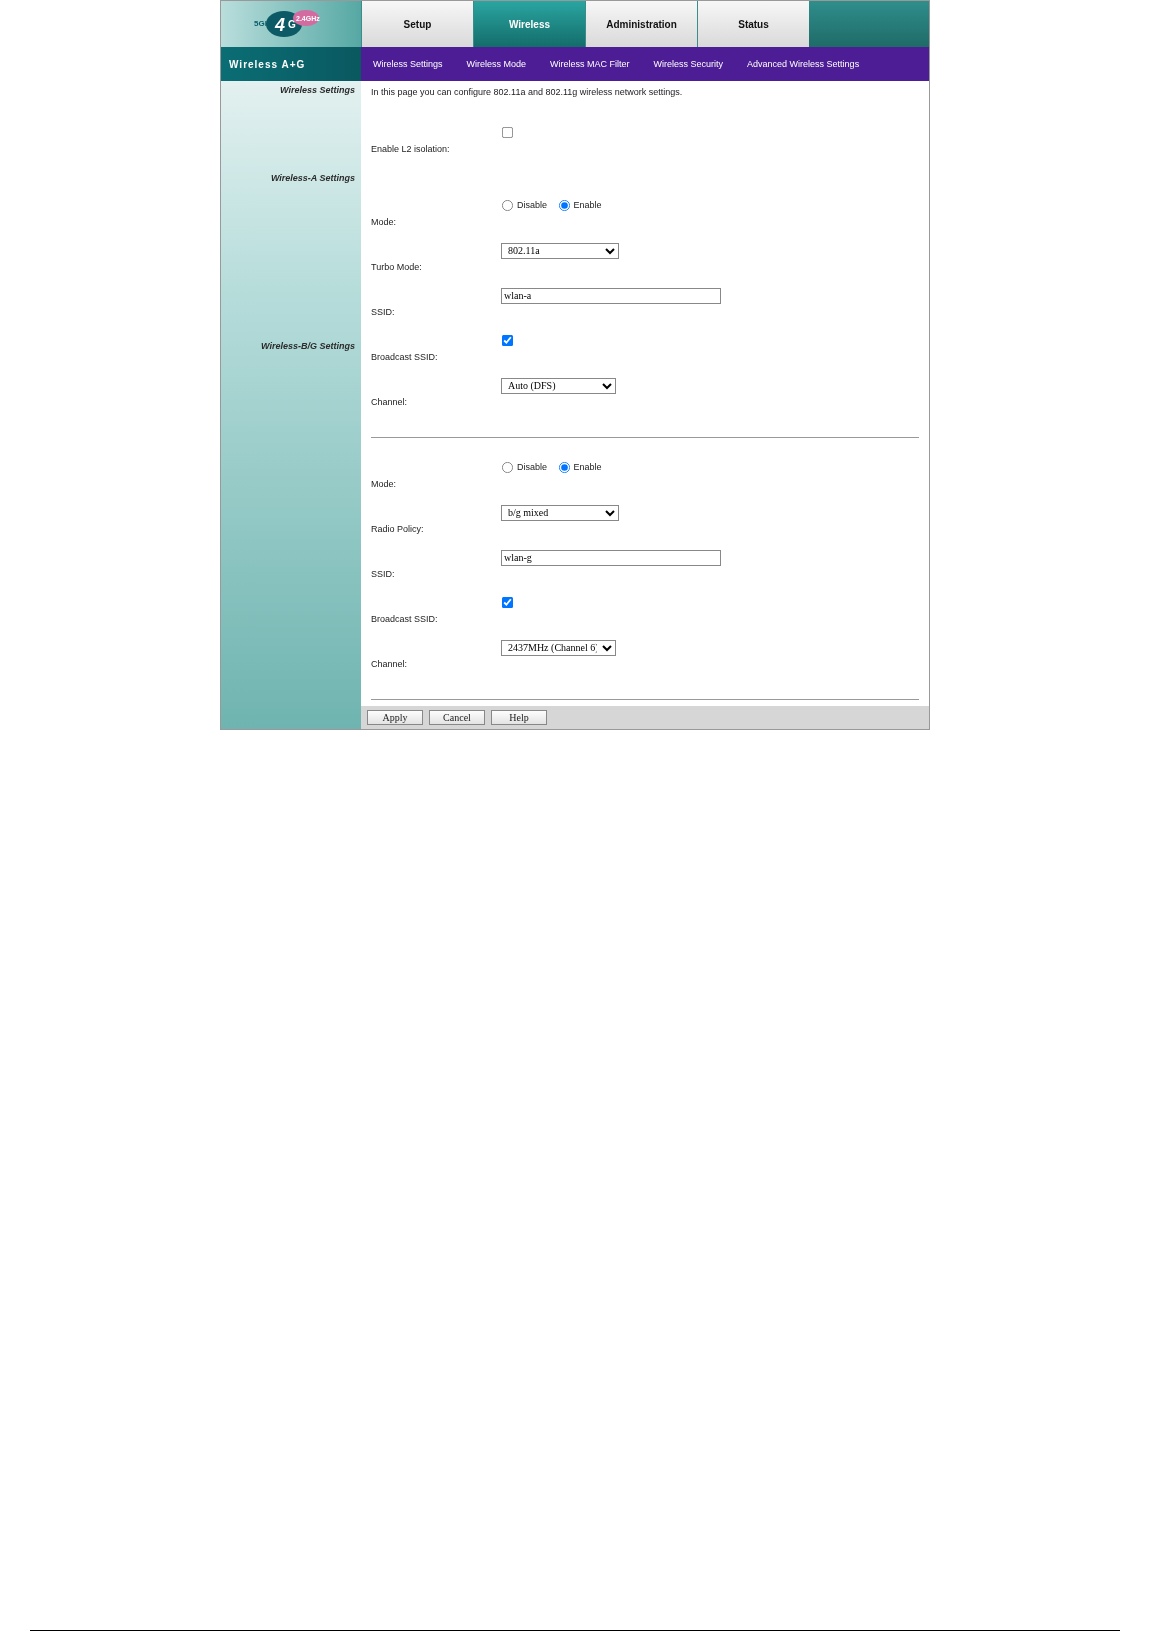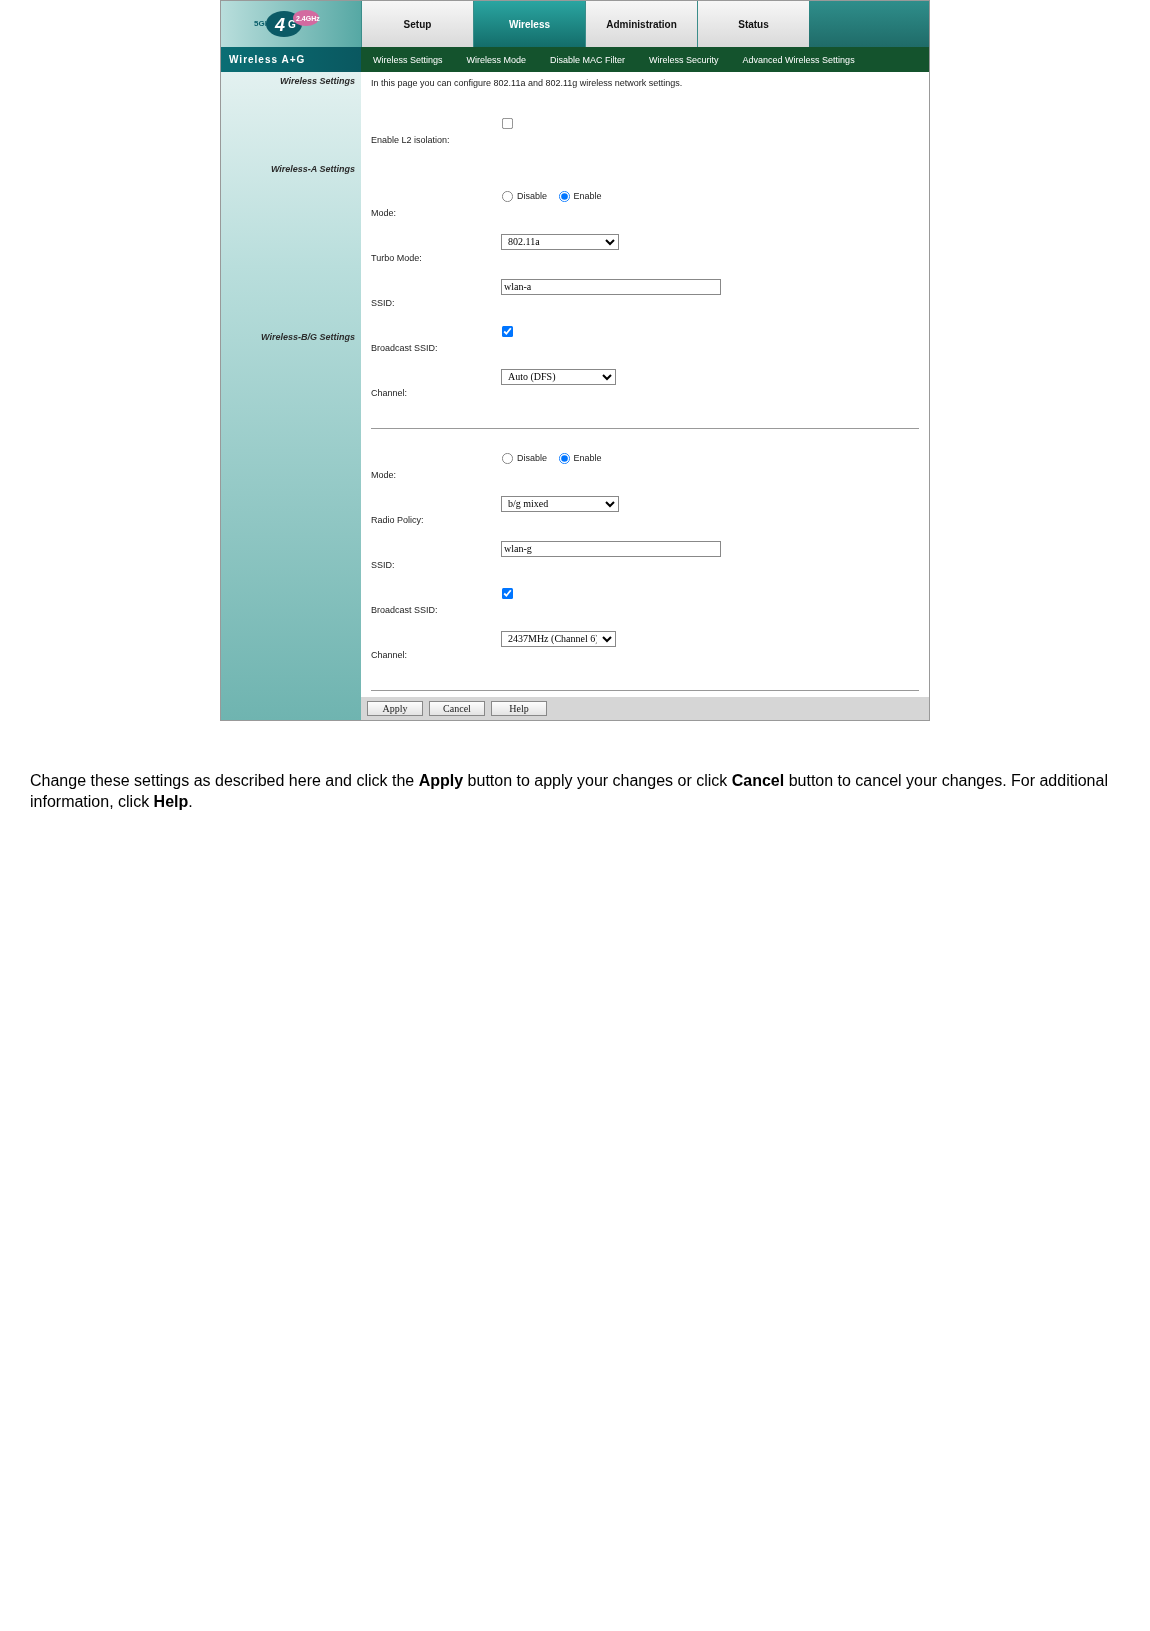--- a/index.html
+++ b/index.html
@@ -49,22 +49,22 @@
     cursor: pointer;
   }
   .top-tab.active {
     background: linear-gradient(#2aa5a1,#136d6a);
     color: #fff;
   }
   .tab-spacer { flex: 1; background: linear-gradient(#2f8e8b,#1f6b68); }
   .subnav {
     display: flex;
     align-items: stretch;
-    height: 25px;
-    background: #14532d;
+    height: 34px;
+    background: #4c1d95;
   }
   .brand-strip {
     width: 140px;
     background: linear-gradient(90deg,#0a6e74,#0a5860);
     color: #fff;
     font-size: 10px;
     font-weight: bold;
     display: flex;
     align-items: center;
     padding-left: 8px;
@@ -186,21 +186,21 @@
         <div class="top-tab active">Wireless</div>
         <div class="top-tab">Administration</div>
         <div class="top-tab">Status</div>
       </div>
       <div class="tab-spacer"></div>
     </div>
     <div class="subnav">
       <div class="brand-strip">Wireless A+G</div>
       <div class="sub-link">Wireless Settings</div>
       <div class="sub-link">Wireless Mode</div>
-      <div class="sub-link">Disable MAC Filter</div>
+      <div class="sub-link">Wireless MAC Filter</div>
       <div class="sub-link">Wireless Security</div>
       <div class="sub-link">Advanced Wireless Settings</div>
     </div>
     <div class="content-row">
       <div class="sidebar">
         <div class="side-label">Wireless Settings</div>
         <div class="spacer-sec"></div>
         <div class="side-label">Wireless-A Settings</div>
         <div class="spacer-sec" style="height:150px"></div>
         <div class="side-label">Wireless-B/G Settings</div>
@@ -270,21 +270,18 @@
         <hr class="divider" style="margin-top:30px">
         <div class="button-bar" style="margin-left:-10px;margin-right:-10px;">
           <div class="btn">Apply</div>
           <div class="btn">Cancel</div>
           <div class="btn">Help</div>
         </div>
       </div>
     </div>
   </div>
 
-  <p class="doc-text">
-    <span>Change these settings as described here and click the </span><b>Apply</b><span> button to apply your changes or click </span><b>Cancel</b><span> button to cancel your changes. For additional information, click </span><b>Help</b><span>.</span>
-  </p>
 
   <div class="footer">
     <div class="guide">User's Guide</div>
     <div class="pg">12</div>
   </div>
 </div>
 
 </body></html>

